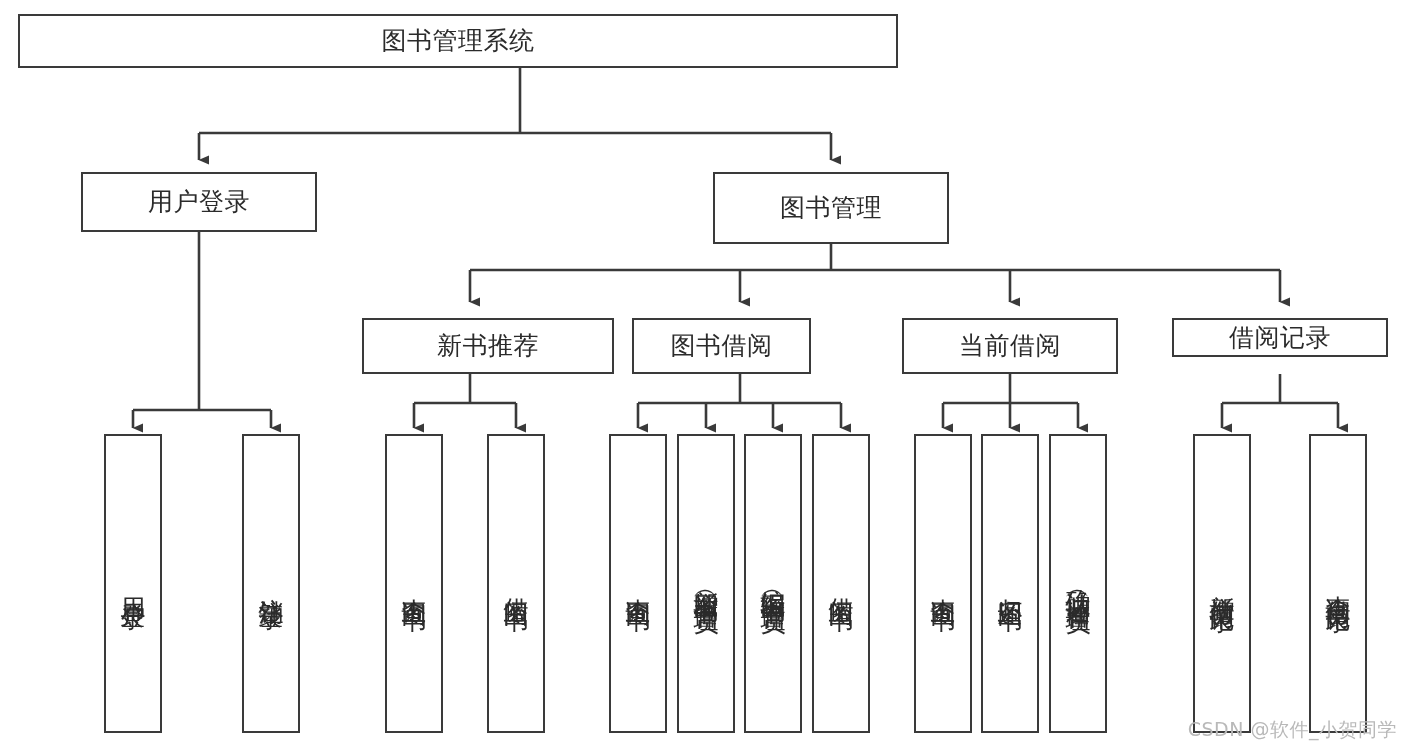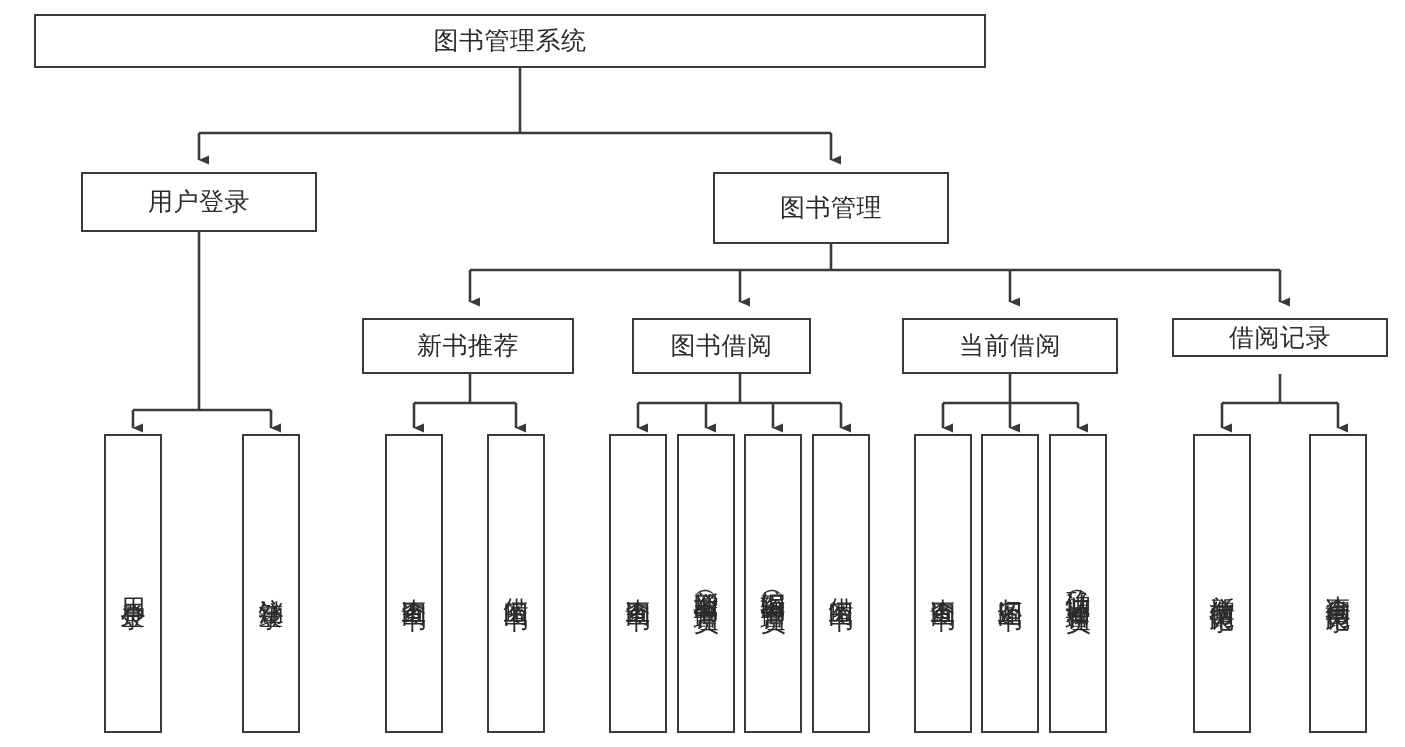--- a/index.html
+++ b/index.html
@@ -114,32 +114,32 @@
       <path d="M1010,403 L1010,428" marker-end="url(#arrowhead)"></path>
       <path d="M1078,403 L1078,428" marker-end="url(#arrowhead)"></path>
 
       <path d="M1280,374 L1280,403"></path>
       <path d="M1222,403 L1338,403"></path>
       <path d="M1222,403 L1222,428" marker-end="url(#arrowhead)"></path>
       <path d="M1338,403 L1338,428" marker-end="url(#arrowhead)"></path>
     </g>
   </svg>
 
-  <div class="node horiz" style="left:18px; top:14px; width:952px; height:54px;margin-left:16px;">
+  <div class="node horiz" style="left:18px; top:14px; width:880px; height:54px;">
     <span class="label">图书管理系统</span>
   </div>
 
   <div class="node horiz" style="left:81px; top:172px; width:236px; height:60px;">
     <span class="label">用户登录</span>
   </div>
   <div class="node horiz" style="left:713px; top:172px; width:236px; height:72px;">
     <span class="label">图书管理</span>
   </div>
 
-  <div class="node horiz" style="left:362px; top:318px; width:212px; height:56px;">
+  <div class="node horiz" style="left:362px; top:318px; width:252px; height:56px;">
     <span class="label">新书推荐</span>
   </div>
   <div class="node horiz" style="left:632px; top:318px; width:179px; height:56px;">
     <span class="label">图书借阅</span>
   </div>
   <div class="node horiz" style="left:902px; top:318px; width:216px; height:56px;justify-content:center;">
     <span class="label">当前借阅</span>
   </div>
   <div class="node horiz" style="left:1172px; top:318px; width:216px; height:39px;">
     <span class="label">借阅记录</span>
@@ -182,13 +182,14 @@
     <span class="label">确认归还（管理员）</span>
   </div>
 
   <div class="node vert" style="left:1193px; top:434px; width:58px; height:299px;">
     <span class="label">新增借阅记录</span>
   </div>
   <div class="node vert" style="left:1309px; top:434px; width:58px; height:299px;">
     <span class="label">查询借阅记录</span>
   </div>
 
+  <div id="watermark">CSDN @软件_小贺同学</div>
 </div>
 
 </body></html>

